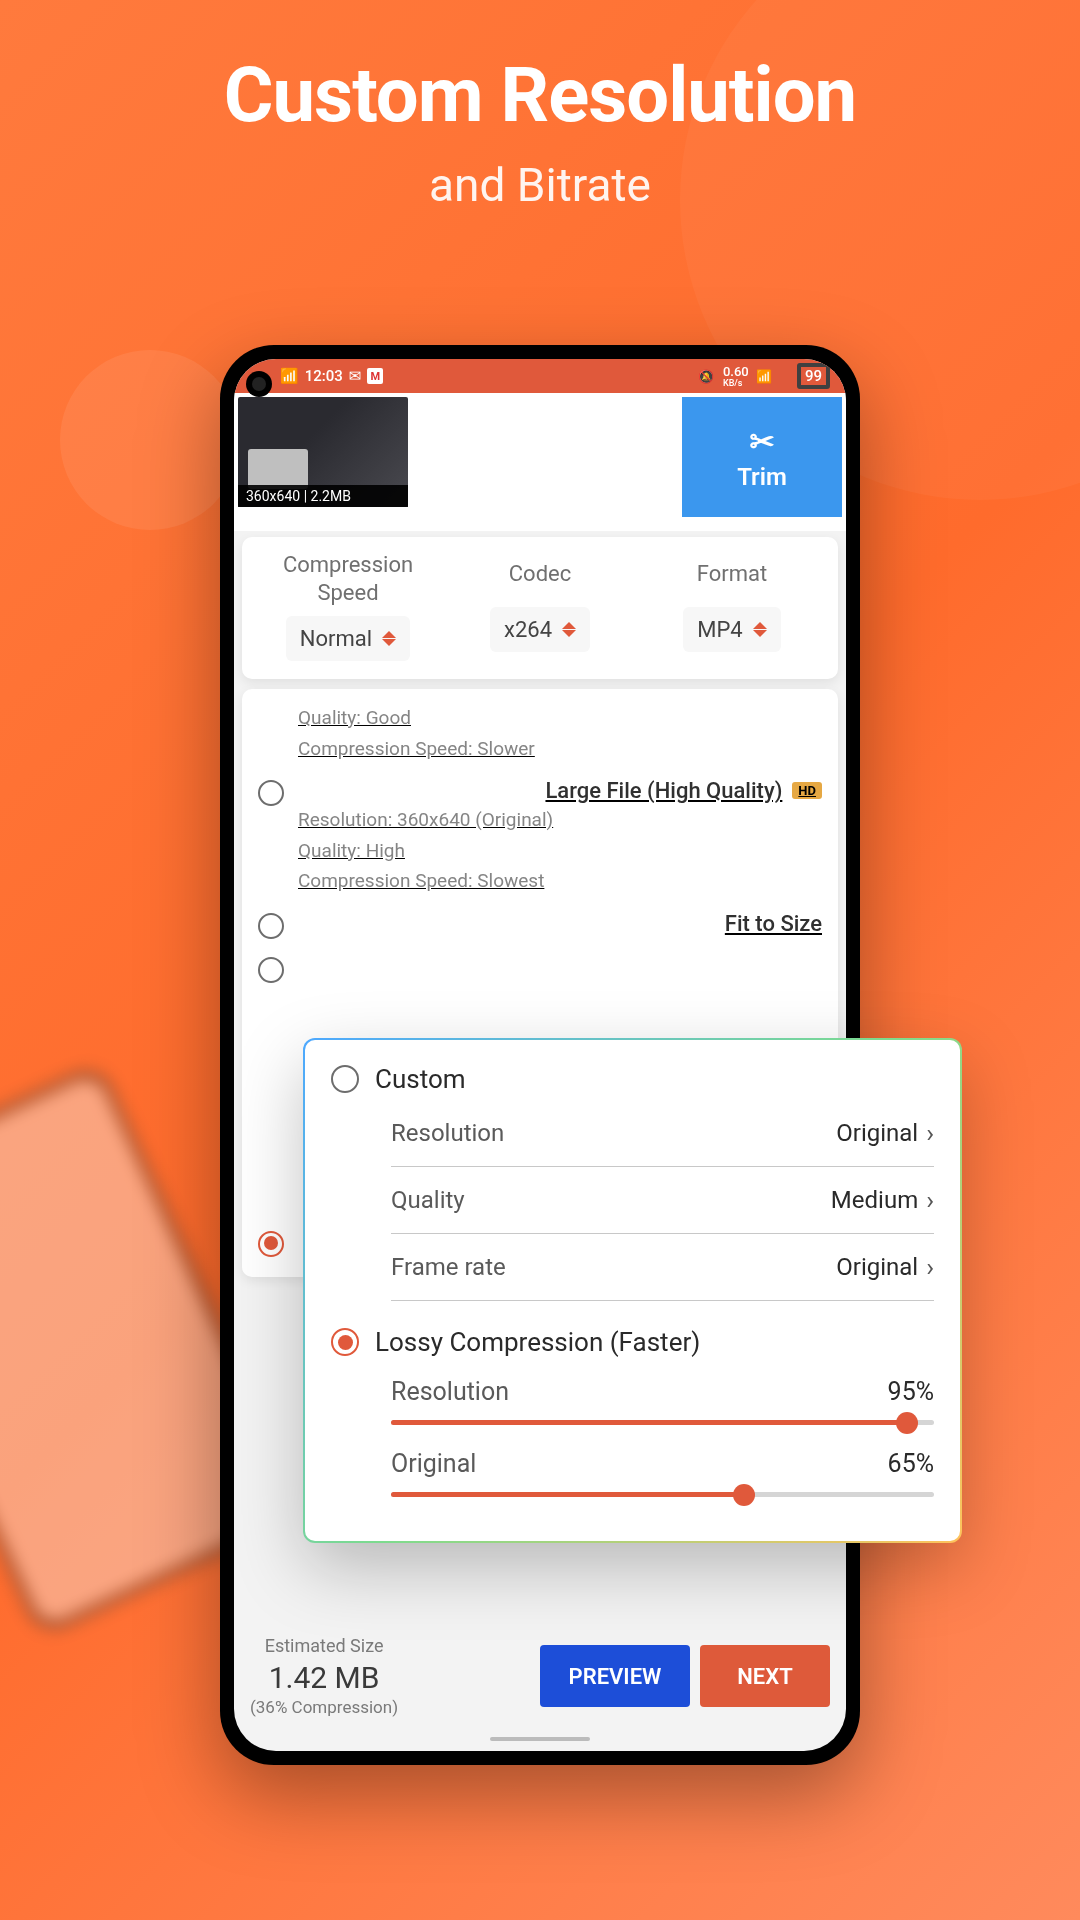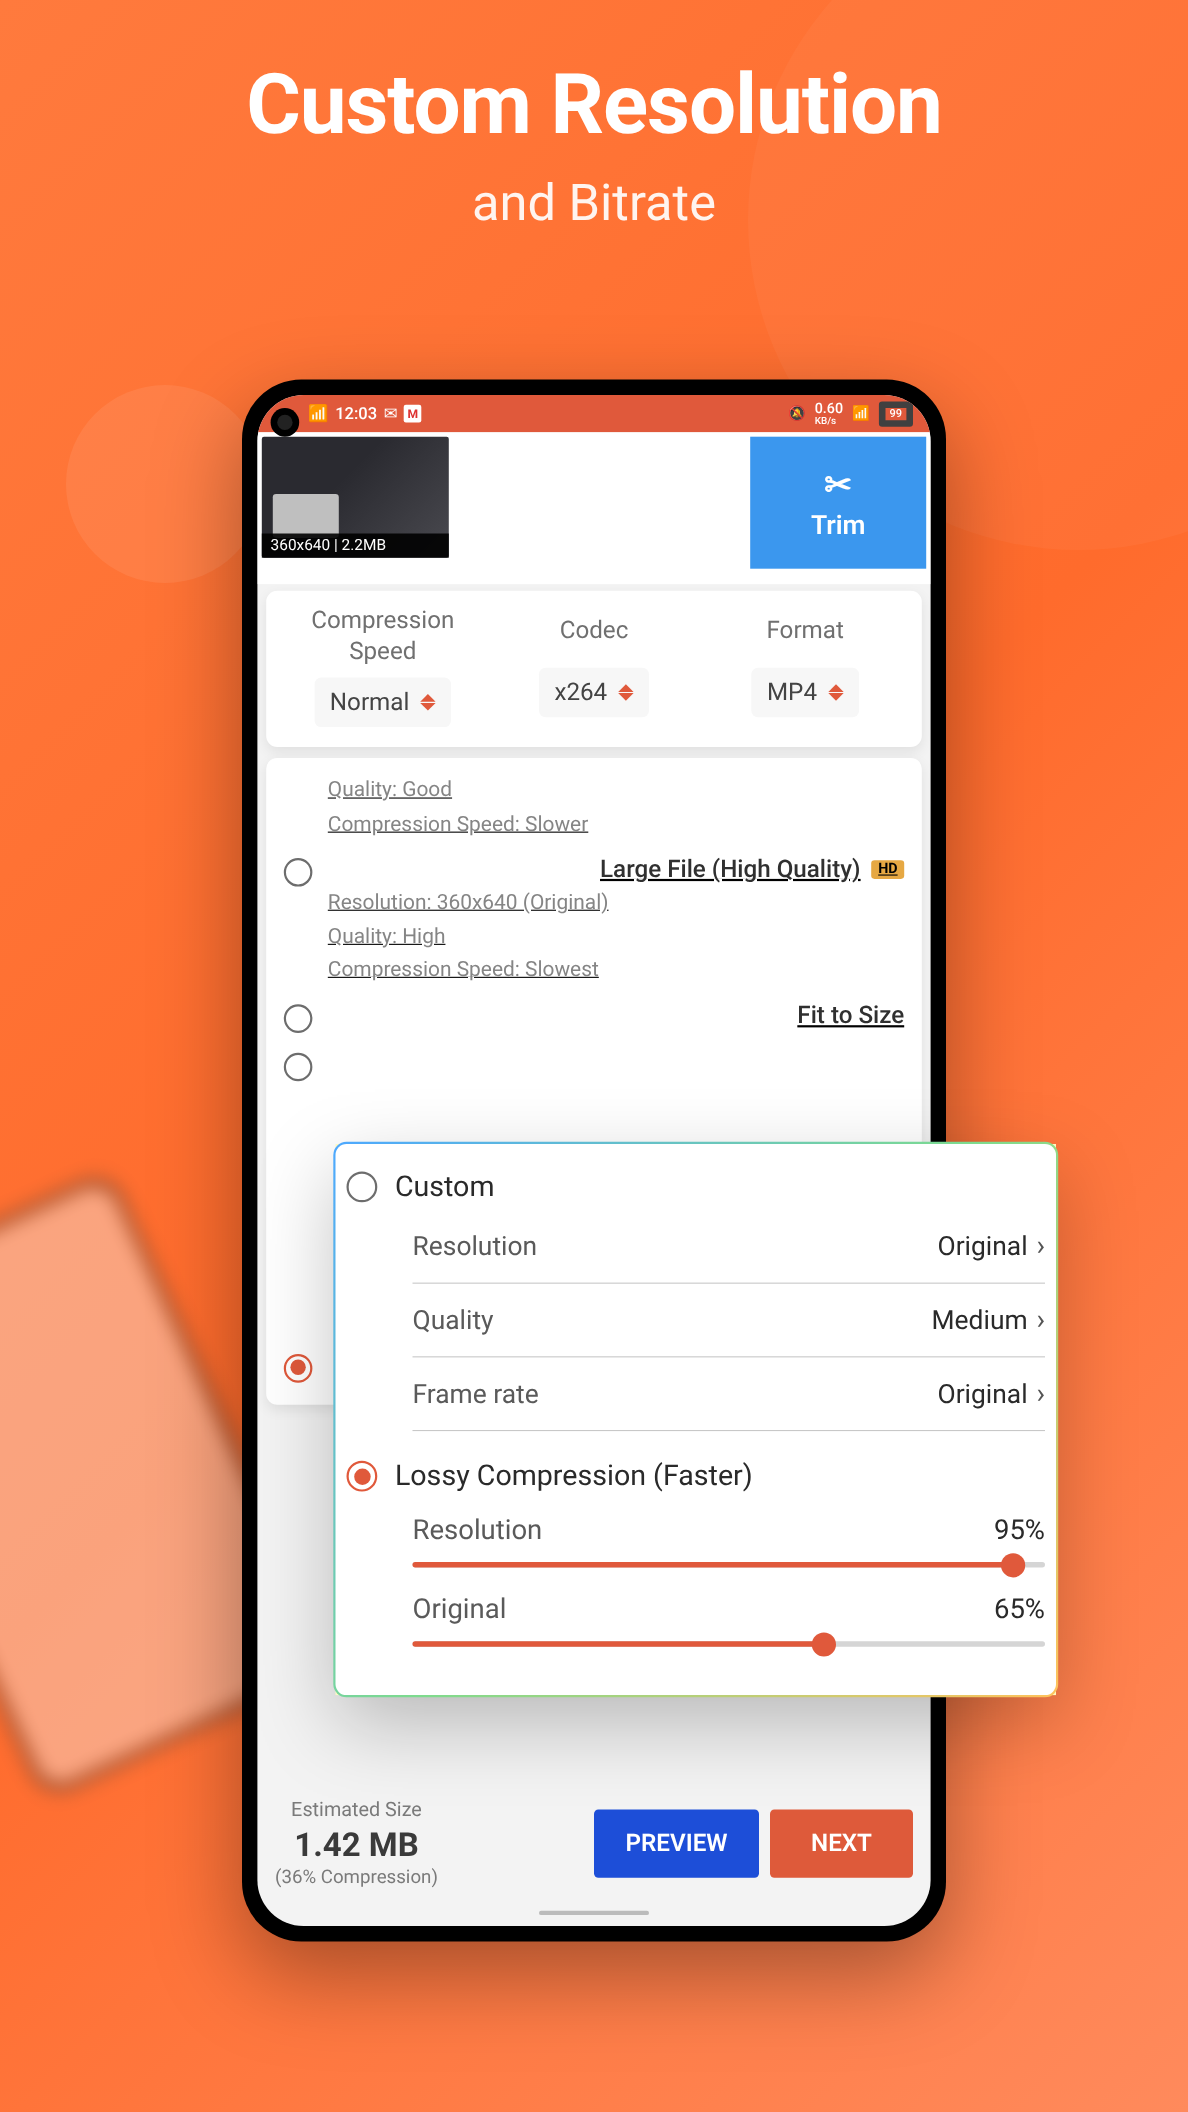--- a/index.html
+++ b/index.html
@@ -39,21 +39,21 @@
   .presets { margin: 10px 8px 0; background:#fff; border-radius:10px; padding: 12px 16px; box-shadow:0 4px 12px rgba(0,0,0,0.08); position:relative; overflow:hidden;text-decoration:underline; }
   .preset-item { display:flex; gap:14px; padding: 8px 0; }
   .radio { width:26px; height:26px; border:2.5px solid #6d6d6d; border-radius:50%; flex-shrink:0; margin-top:2px; }
   .radio.selected { border-color:#e0593b; }
   .radio.selected::after { content:''; display:block; width:14px; height:14px; background:#e0593b; border-radius:50%; margin:3.5px auto; }
   .preset-body { flex:1; }
   .preset-title { font-size:22px; color:#303030; font-weight:500; display:flex; align-items:center; gap:10px;justify-content:flex-end;}
   .hd-badge { background:#e6a843; color:#000000; font-size:13px; font-weight:700; padding:1px 6px; border-radius:3px; }
   .preset-desc { color:#858585; font-size:19px; line-height:1.4; margin-top:4px;}
 
-  .overlay { position:absolute; left: 305px; top: 1040px; width: 655px; background:#fef9c3; border-radius: 0; box-shadow: 0 25px 70px rgba(0,0,0,0.25); z-index:10; padding: 24px 10px 34px; }
+  .overlay { position:absolute; left: 305px; top: 1040px; width: 655px; background:#fef9c3; border-radius: 10px; box-shadow: 0 25px 70px rgba(0,0,0,0.25); z-index:10; padding: 24px 26px 34px; }
   .overlay::before { content:''; position:absolute; inset:-2px; border-radius:12px; background: linear-gradient(135deg,#4da8ff 0%, #7ddb8e 50%, #ffc25c 100%); z-index:-1; }
   .overlay::after { content:''; position:absolute; inset:0; border-radius:10px; background:#fff; z-index:-1; }
   .overlay-content { position:relative; z-index:1; }
   .ov-item { display:flex; align-items:center; gap:16px; margin-bottom: 6px;}
   .ov-radio { width:28px; height:28px; border:2.5px solid #6d6d6d; border-radius:50%; flex-shrink:0;}
   .ov-radio.sel { border-color:#e0593b; display:flex; align-items:center; justify-content:center;}
   .ov-radio.sel::after { content:''; width:15px; height:15px; background:#e0593b; border-radius:50%; }
   .ov-title { font-size:26px; color:#2a2a2a; font-weight:400;}
   .ov-rows { padding-left: 60px; }
   .ov-row { display:flex; justify-content:space-between; align-items:center; padding: 18px 0; border-bottom:1px solid #c8c8c8; }
@@ -65,21 +65,21 @@
   .slider-head { display:flex; justify-content:space-between; font-size:25px; }
   .slider-head .lbl { color:#5a5a5a; }
   .slider-head .val { color:#2a2a2a; font-weight:400;}
   .slider-track { margin-top:14px; height:5px; background:#d5d5d5; border-radius:3px; position:relative; }
   .slider-fill { position:absolute; left:0; top:0; bottom:0; background:#e0593b; border-radius:3px; }
   .slider-thumb { position:absolute; top:50%; width:22px; height:22px; background:#e0593b; border-radius:50%; transform:translate(-50%,-50%); }
 
   .footer { position:absolute; left:8px; right:8px; bottom:20px; height: 110px; display:flex; align-items:center; gap:10px; padding: 0 8px; }
   .est-block { text-align:center; }
   .est-label { color:#7a7a7a; font-size:18px; }
-  .est-size { font-size:30px; color:#3a3a3a; font-weight:700; margin-top:4px;text-align:center; }
+  .est-size { font-size:30px; color:#3a3a3a; font-weight:400; margin-top:4px;text-align:center; }
   .est-comp { color:#7a7a7a; font-size:17px; margin-top:2px;}
   .btn { height:62px; display:flex; align-items:center; justify-content:center; font-size:22px; font-weight:600; color:#fff; border-radius:4px; }
   .btn-preview { background:#1d4ed8; width: 150px; margin-left:auto;}
   .btn-next { background:#de5a3a; width: 130px; }
   .nav-indicator { position:absolute; bottom:10px; left:50%; transform:translateX(-50%); width:100px; height:4px; background:#bbb; border-radius:3px;}
 
 </style>
 </head>
 <body>
 
@@ -98,21 +98,21 @@
       <div class="status-left">
         <span>📶</span>
         <span>12:03</span>
         <span>✉</span>
         <span style="background:#fff;color:#d33;width:16px;height:16px;display:inline-flex;align-items:center;justify-content:center;font-size:11px;font-weight:bold;border-radius:2px;">M</span>
       </div>
       <div class="status-right">
         <span>🔕</span>
         <span><span>0.60</span><span style="font-size:9px;display:block;line-height:1;">KB/s</span></span>
         <span>📶</span>
-        <span style="border:6px solid #404040;border-radius:3px;padding:0 4px;font-size:10px;"><span>99</span></span>
+        <span style="border:4px solid #404040;border-radius:3px;padding:0 4px;font-size:15px;margin-left:16px;"><span>99</span></span>
       </div>
     </div>
 
     <div class="thumb-row">
       <div class="thumb">
         <div class="thumb-mon"></div>
         <div class="thumb-label">360x640 | 2.2MB</div>
       </div>
       <div class="trim-btn">
         <span style="font-size:30px;">✂</span>

